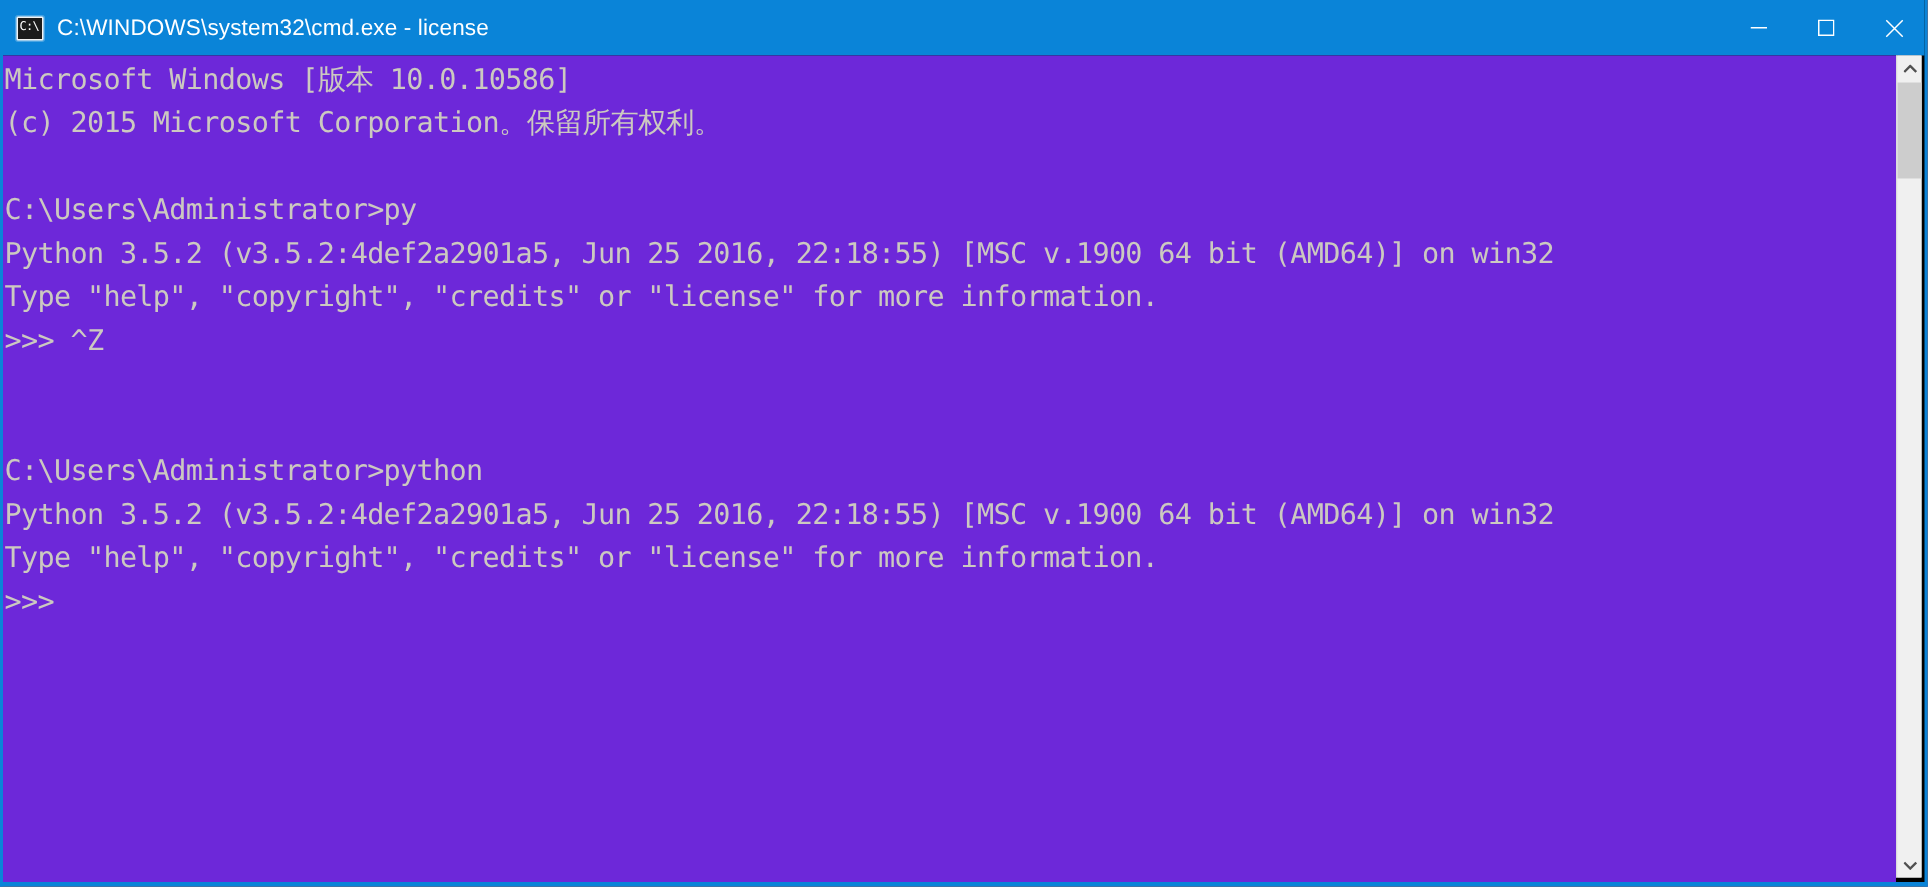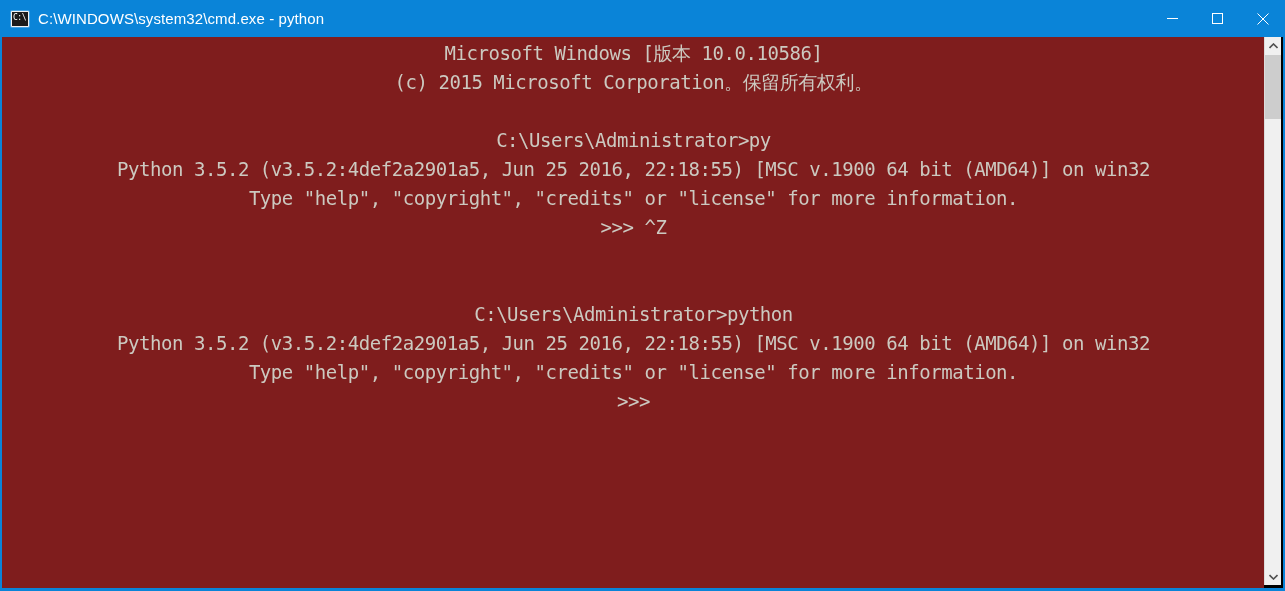--- a/index.html
+++ b/index.html
@@ -91,25 +91,24 @@
   }
   .win-btn svg { display: block; }
 
   
   .console {
     position: absolute;
     left: 0;
     top: 37px;
     right: 19px;
     bottom: 0;
-    background: #7f1d1d;
+    background: #6d28d9;
     padding: 2px 0 12px 1px;
     box-sizing: border-box;
     overflow: hidden;
-    text-align: center;
   }
   .console-text {
     margin: 0;
     color: #ccc9c0;
     font-family: "DejaVu Sans Mono", "Liberation Mono", monospace;
     font-size: 19px;
     line-height: 29px;
     white-space: pre;
     letter-spacing: -0.45px;
     text-rendering: optimizeSpeed;
@@ -159,21 +158,21 @@
 </head>
 <body>
 
 <div class="window">
 
   <div class="titlebar">
     <div class="title-icon">
       <div class="screen"></div>
       <div class="glyph">C:\</div>
     </div>
-    <div class="title-text">C:\WINDOWS\system32\cmd.exe - python</div>
+    <div class="title-text">C:\WINDOWS\system32\cmd.exe - license</div>
     <div class="win-buttons">
       <div class="win-btn">
         <svg width="11" height="11" viewBox="0 0 11 11" aria-hidden="true">
           <rect x="0" y="5" width="11" height="1" fill="#ffffff"></rect>
         </svg>
       </div>
       <div class="win-btn">
         <svg width="11" height="11" viewBox="0 0 11 11" aria-hidden="true">
           <rect x="0.5" y="0.5" width="10" height="10" fill="none" stroke="#ffffff" stroke-width="1"></rect>
         </svg>

